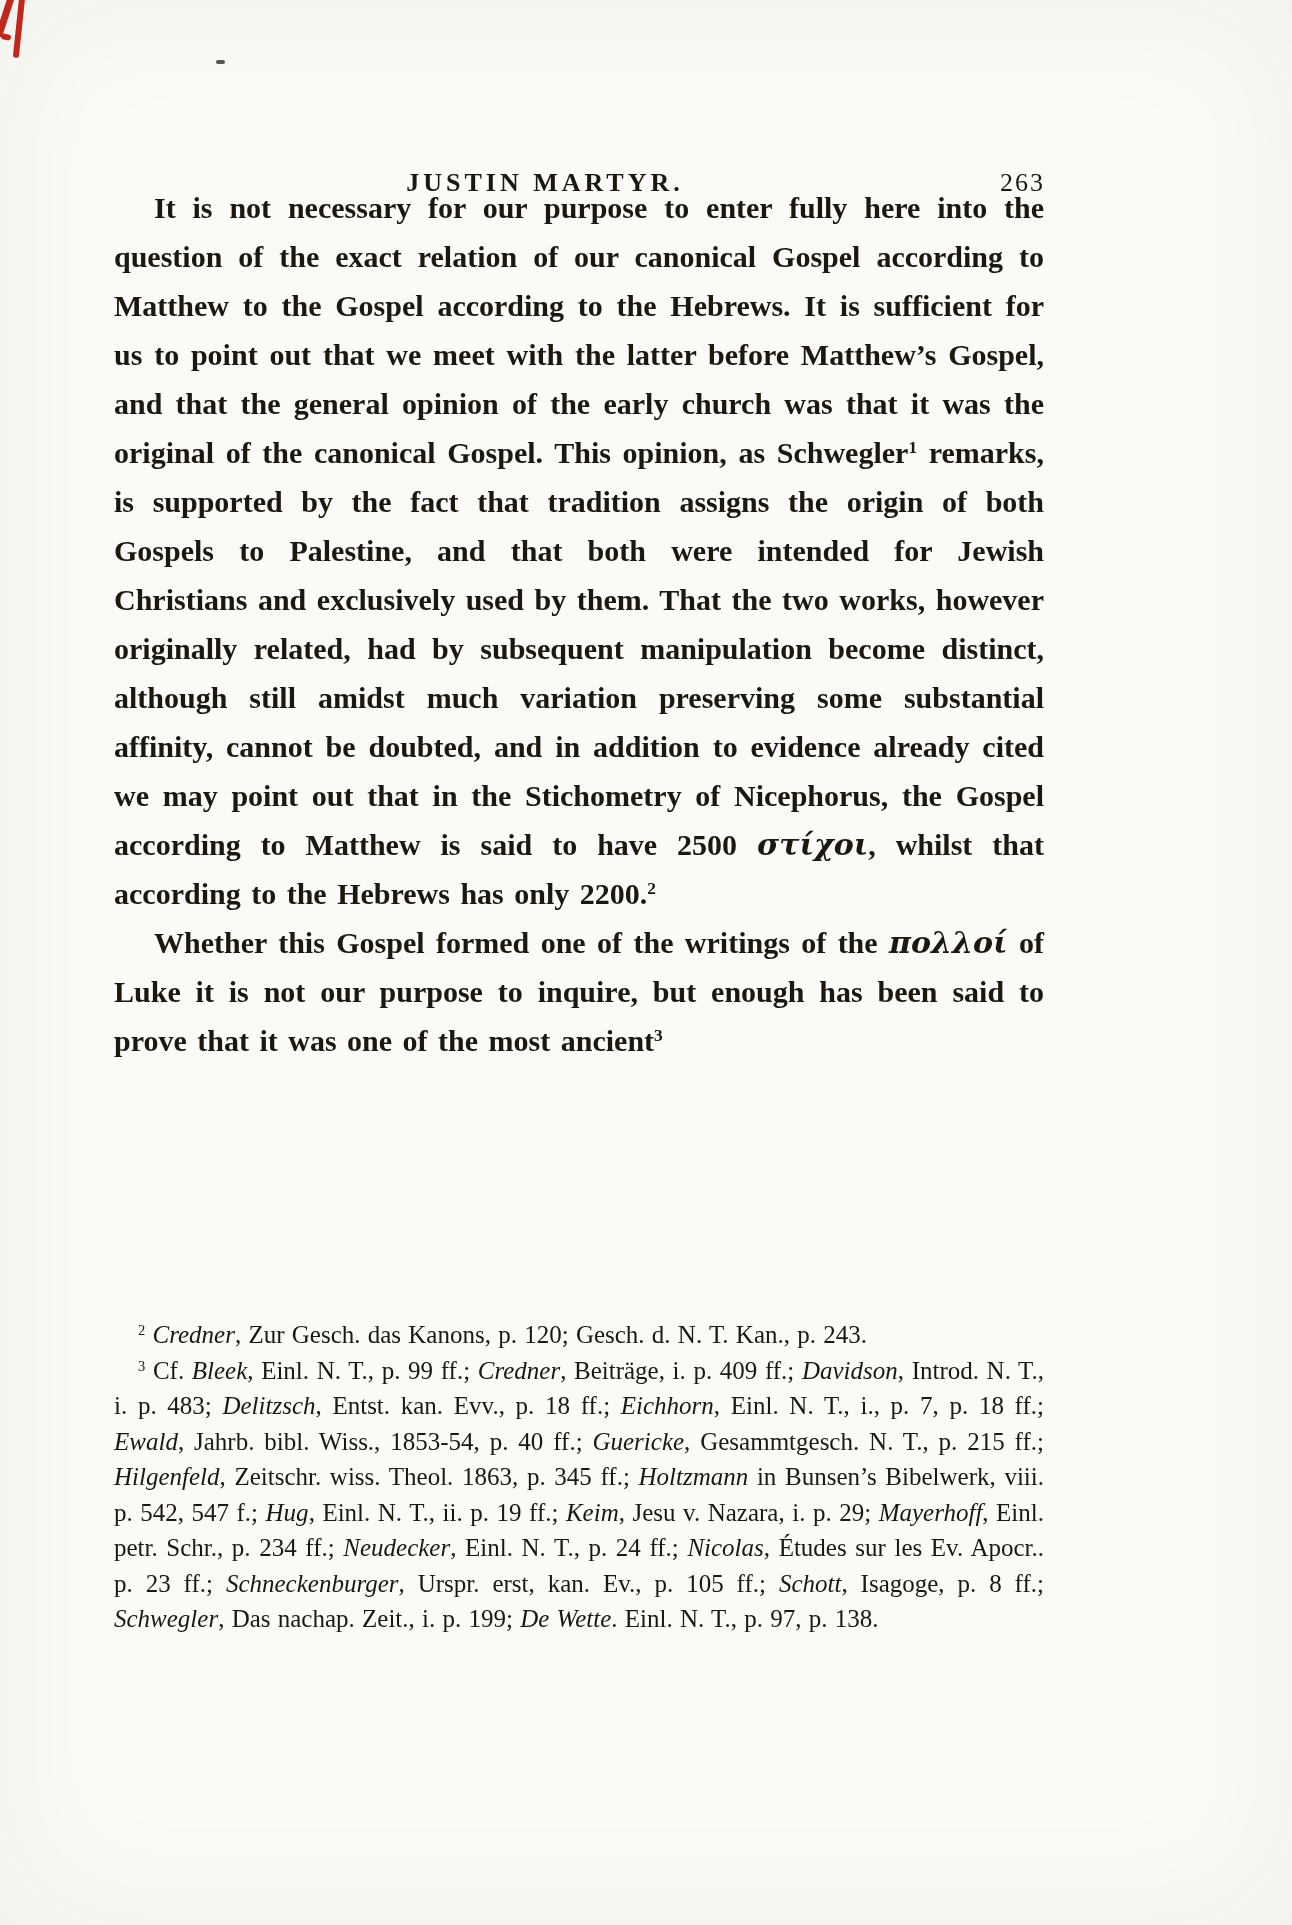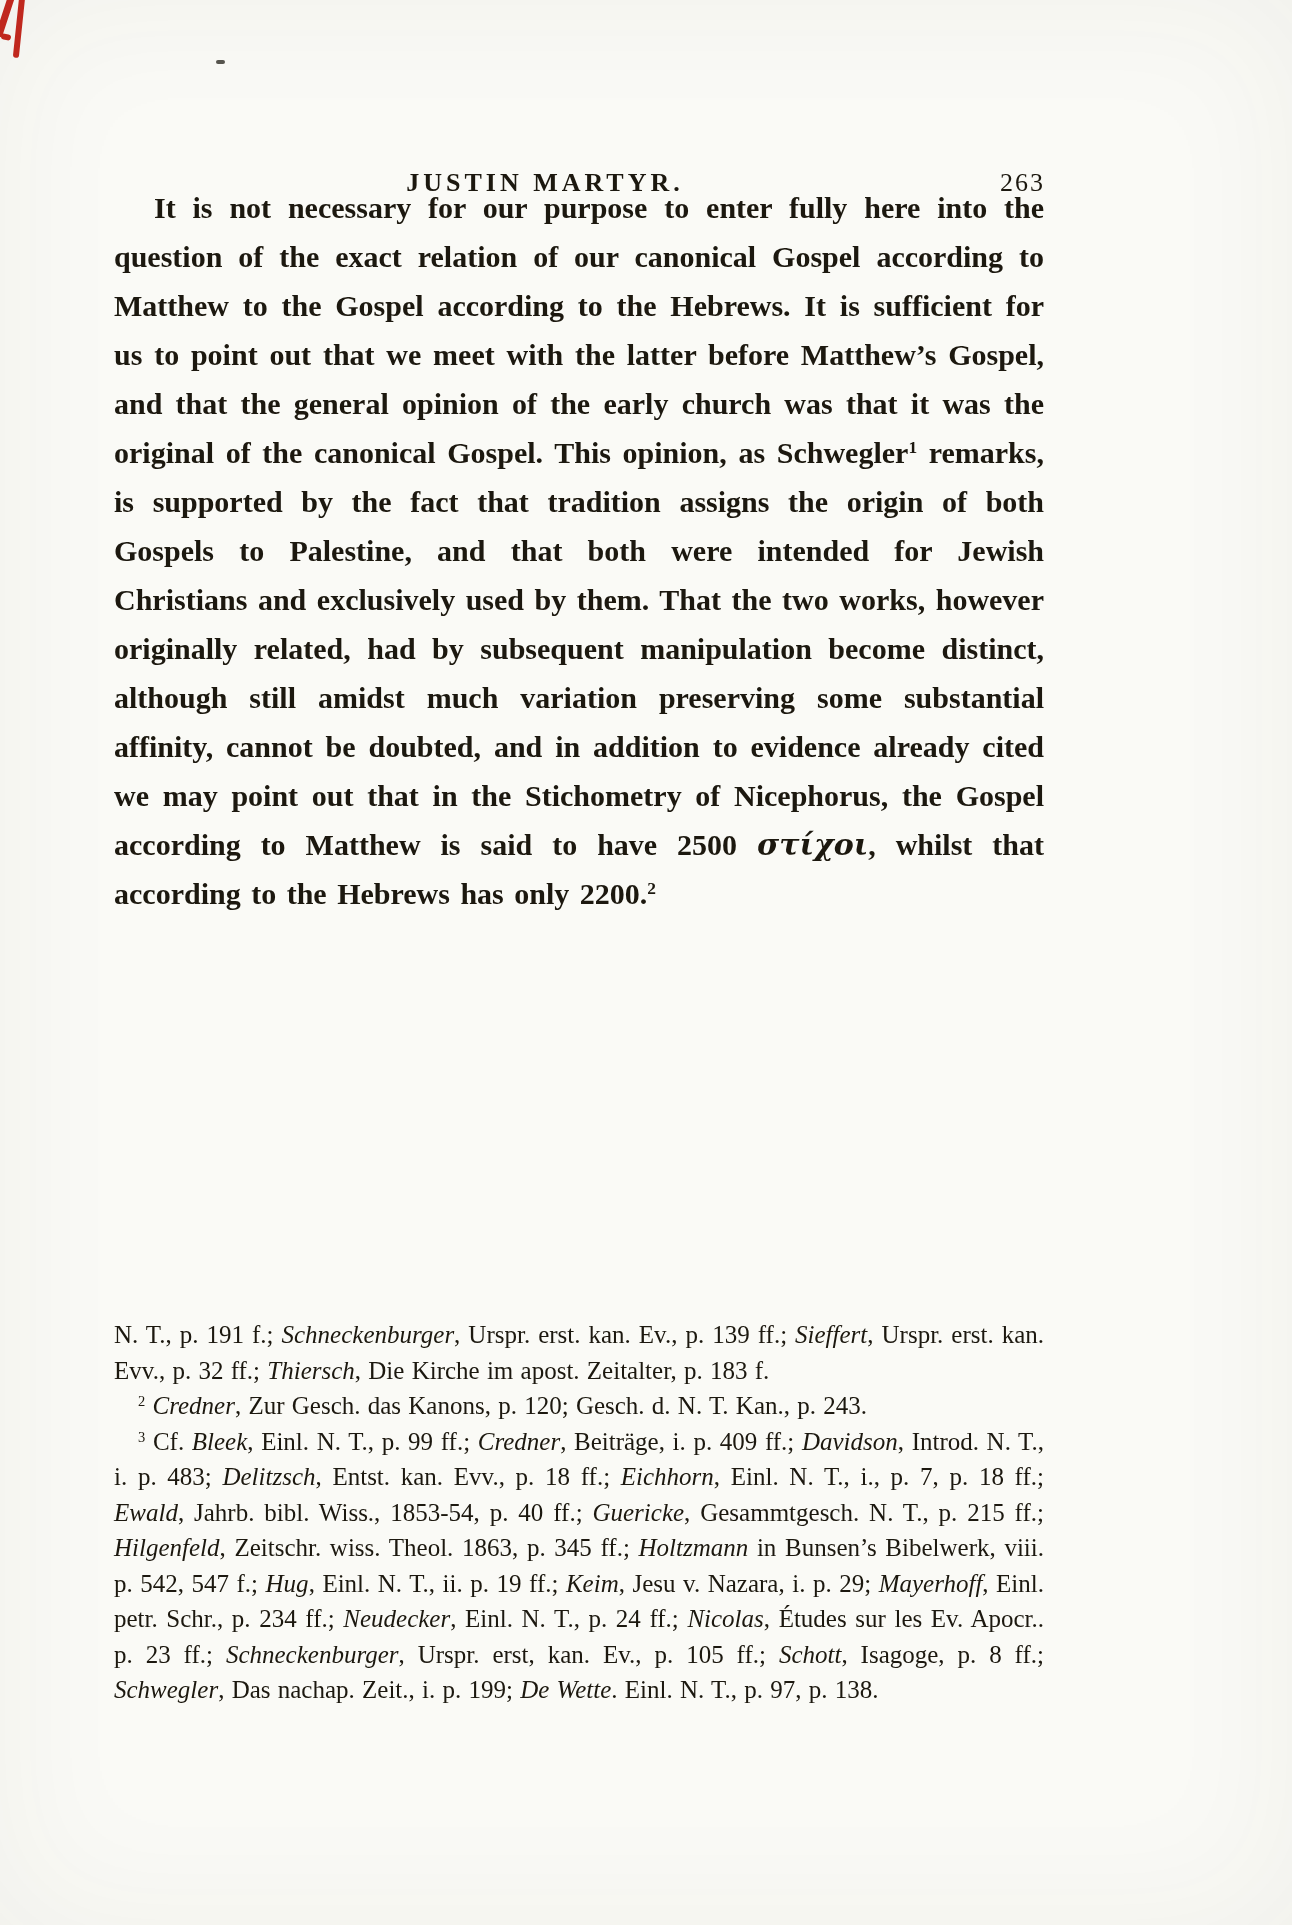--- a/index.html
+++ b/index.html
@@ -98,21 +98,21 @@
   <div class="scan-mark scan-mark-3"></div>
   <div class="stray-dash"></div>
 
   <header class="running-head">
     <span class="head-title">JUSTIN MARTYR.</span>
     <span class="page-number">263</span>
   </header>
 
   <main class="body-text">
     <p class="para">It is not necessary for our purpose to enter fully here into the question of the exact relation of our canonical Gospel according to Matthew to the Gospel according to the Hebrews. It is sufficient for us to point out that we meet with the latter before Matthew’s Gospel, and that the general opinion of the early church was that it was the original of the canonical Gospel. This opinion, as Schwegler<sup>1</sup> remarks, is supported by the fact that tradition assigns the origin of both Gospels to Palestine, and that both were intended for Jewish Christians and exclusively used by them. That the two works, however originally related, had by subsequent manipulation become distinct, although still amidst much variation preserving some substantial affinity, cannot be doubted, and in addition to evidence already cited we may point out that in the Stichometry of Nicephorus, the Gospel according to Matthew is said to have 2500 <i class="greek">στίχοι</i>, whilst that according to the Hebrews has only 2200.<sup>2</sup></p>
+    <p class="para">Whether this Gospel formed one of the writings of the <i class="greek">πολλοί</i> of Luke it is not our purpose to inquire, but enough has been said to prove that it was one of the most ancient<sup>3</sup></p>
   </main>
 
   <section class="footnotes">
-    <p class="footnote fn-first">N. T., p. 191 f.; <i>Schneckenburger</i>, Urspr. erst. kan. Ev., p. 139 ff.; <i>Sieffert</i>, Urspr. erst. kan. Evv., p. 32 ff.; <i>Thiersch</i>, Die Kirche im apost. Zeitalter, p. 183 f.</p>
     <p class="footnote"><sup>2</sup> <i>Credner</i>, Zur Gesch. das Kanons, p. 120; Gesch. d. N. T. Kan., p. 243.</p>
     <p class="footnote"><sup>3</sup> Cf. <i>Bleek</i>, Einl. N. T., p. 99 ff.; <i>Credner</i>, Beiträge, i. p. 409 ff.; <i>Davidson</i>, Introd. N. T., i. p. 483; <i>Delitzsch</i>, Entst. kan. Evv., p. 18 ff.; <i>Eichhorn</i>, Einl. N. T., i., p. 7, p. 18 ff.; <i>Ewald</i>, Jahrb. bibl. Wiss., 1853-54, p. 40 ff.; <i>Guericke</i>, Gesammtgesch. N. T., p. 215 ff.; <i>Hilgenfeld</i>, Zeitschr. wiss. Theol. 1863, p. 345 ff.; <i>Holtzmann</i> in Bunsen’s Bibelwerk, viii. p. 542, 547 f.; <i>Hug</i>, Einl. N. T., ii. p. 19 ff.; <i>Keim</i>, Jesu v. Nazara, i. p. 29; <i>Mayerhoff</i>, Einl. petr. Schr., p. 234 ff.; <i>Neudecker</i>, Einl. N. T., p. 24 ff.; <i>Nicolas</i>, Études sur les Ev. Apocr.. p. 23 ff.; <i>Schneckenburger</i>, Urspr. erst, kan. Ev., p. 105 ff.; <i>Schott</i>, Isagoge, p. 8 ff.; <i>Schwegler</i>, Das nachap. Zeit., i. p. 199; <i>De Wette</i>. Einl. N. T., p. 97, p. 138.</p>
   </section>
 
 </div>
 
 </body></html>

